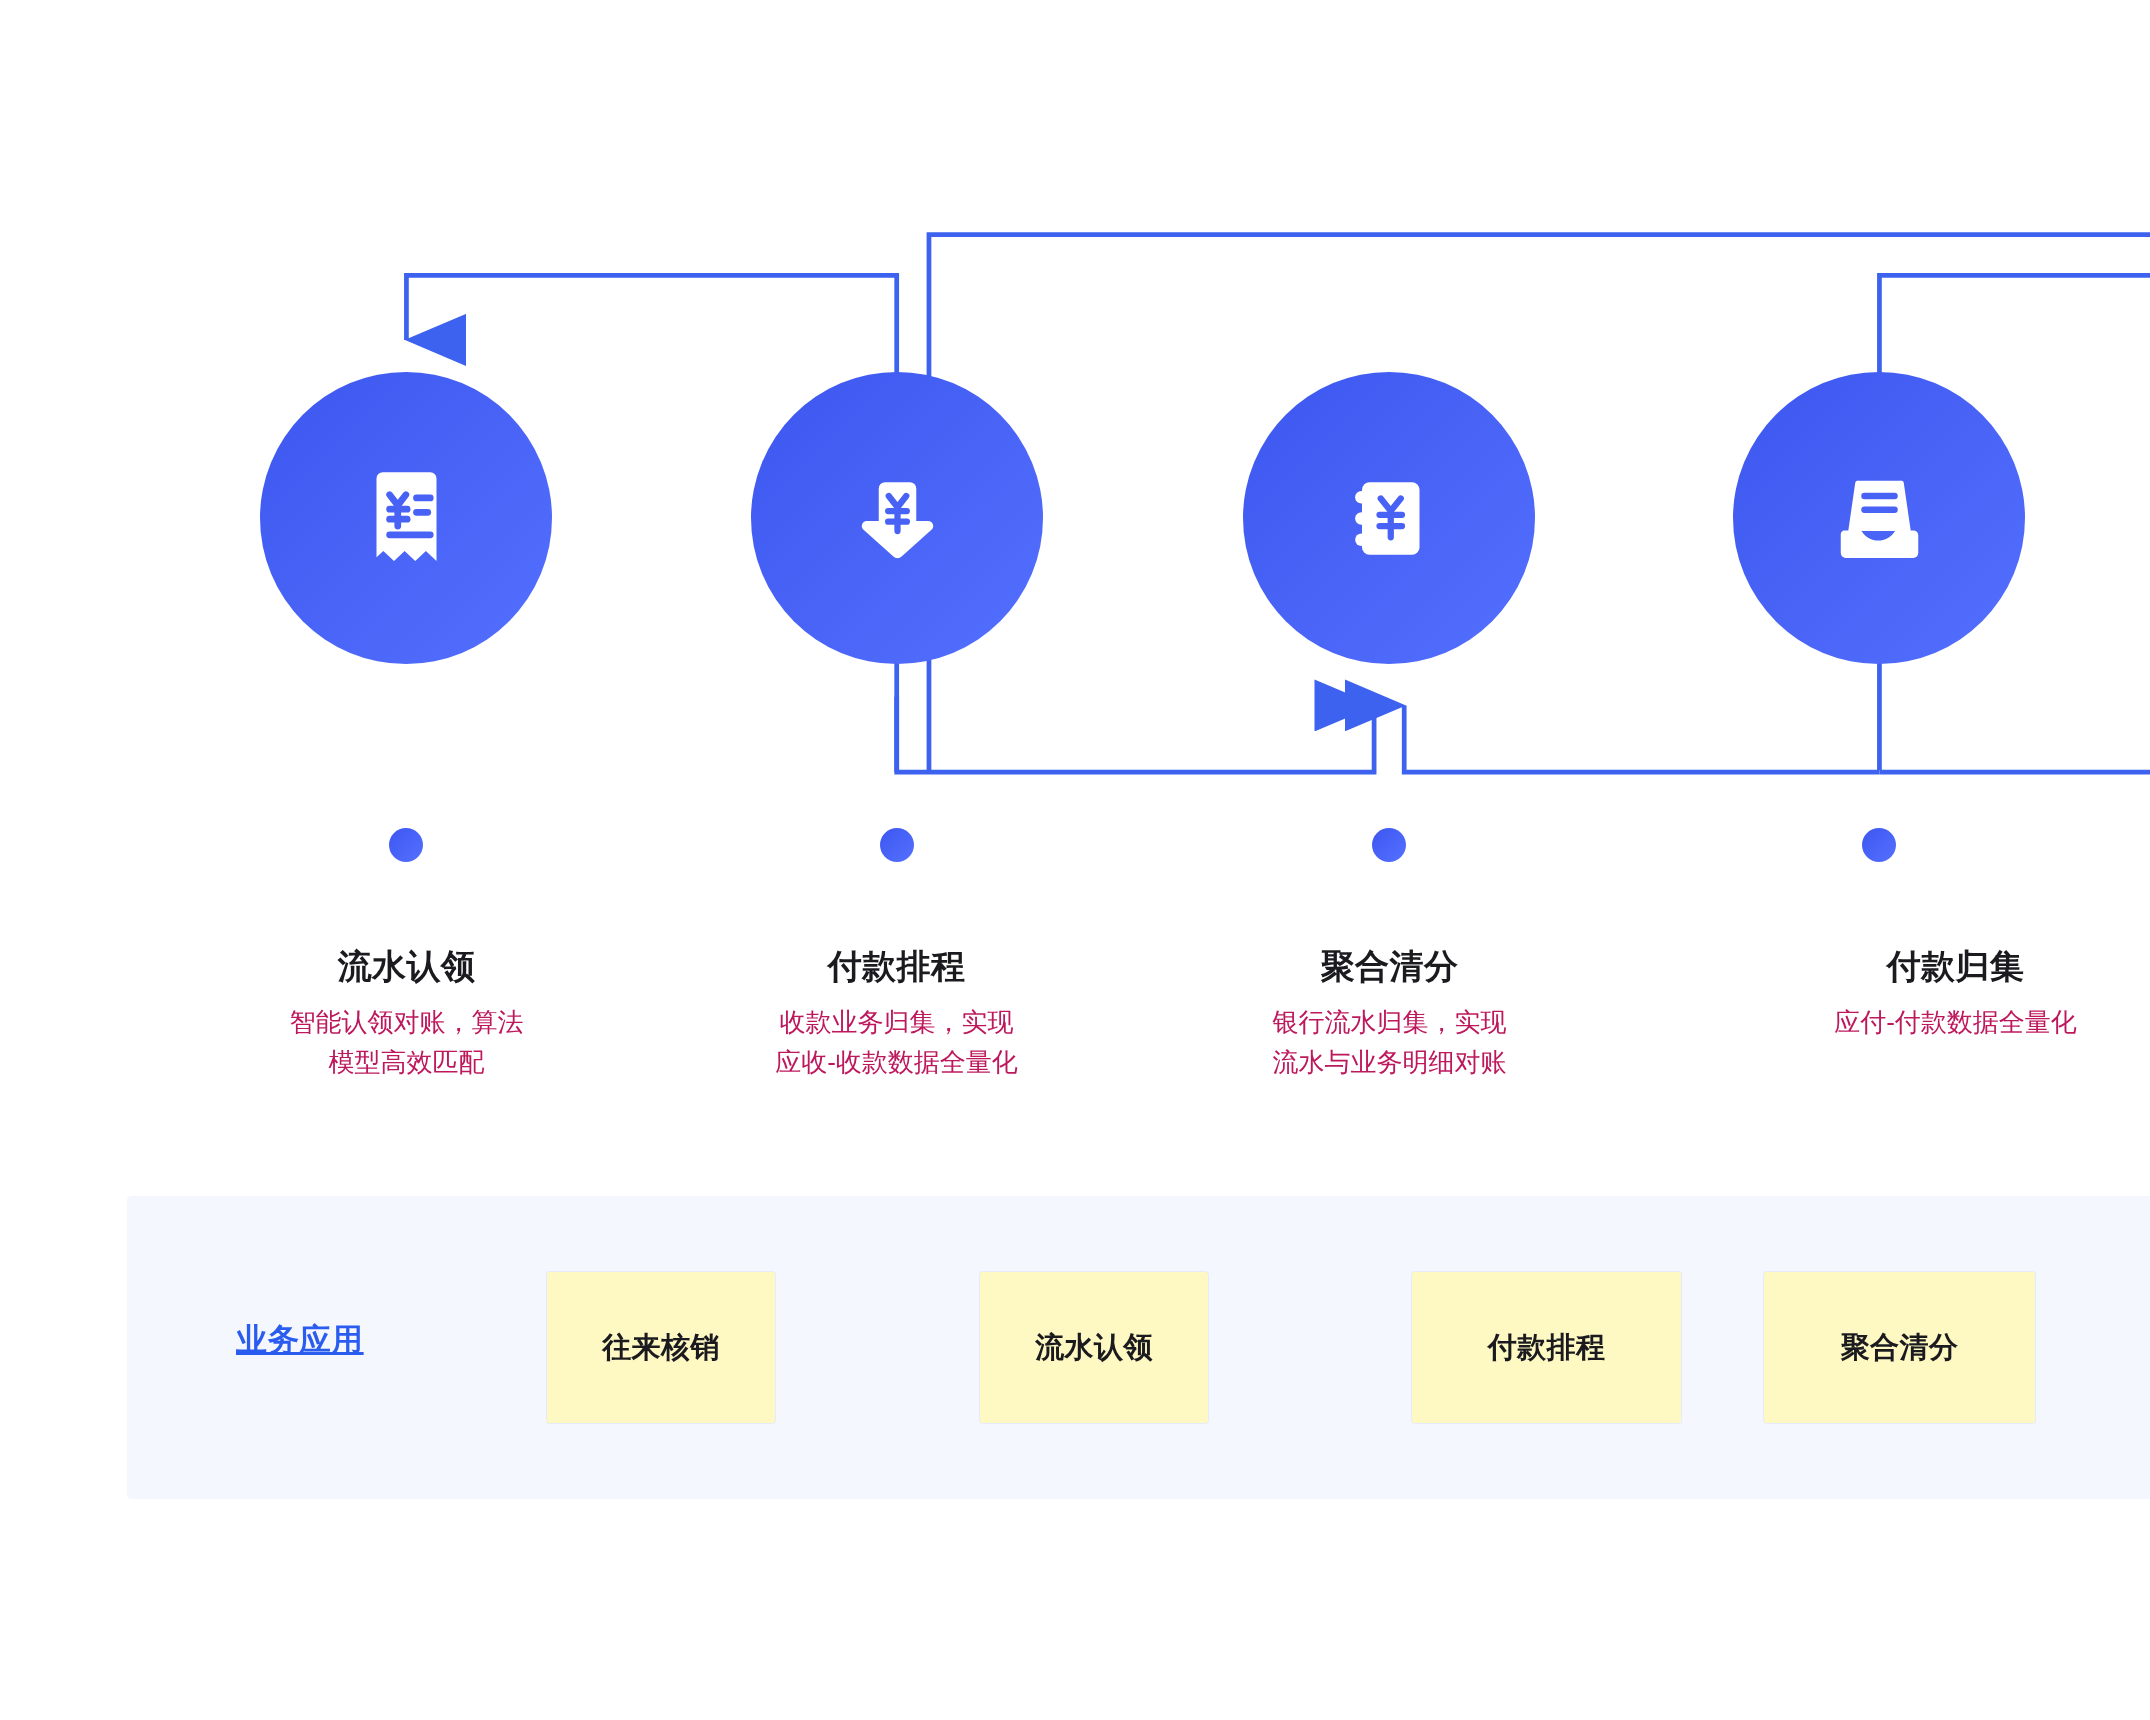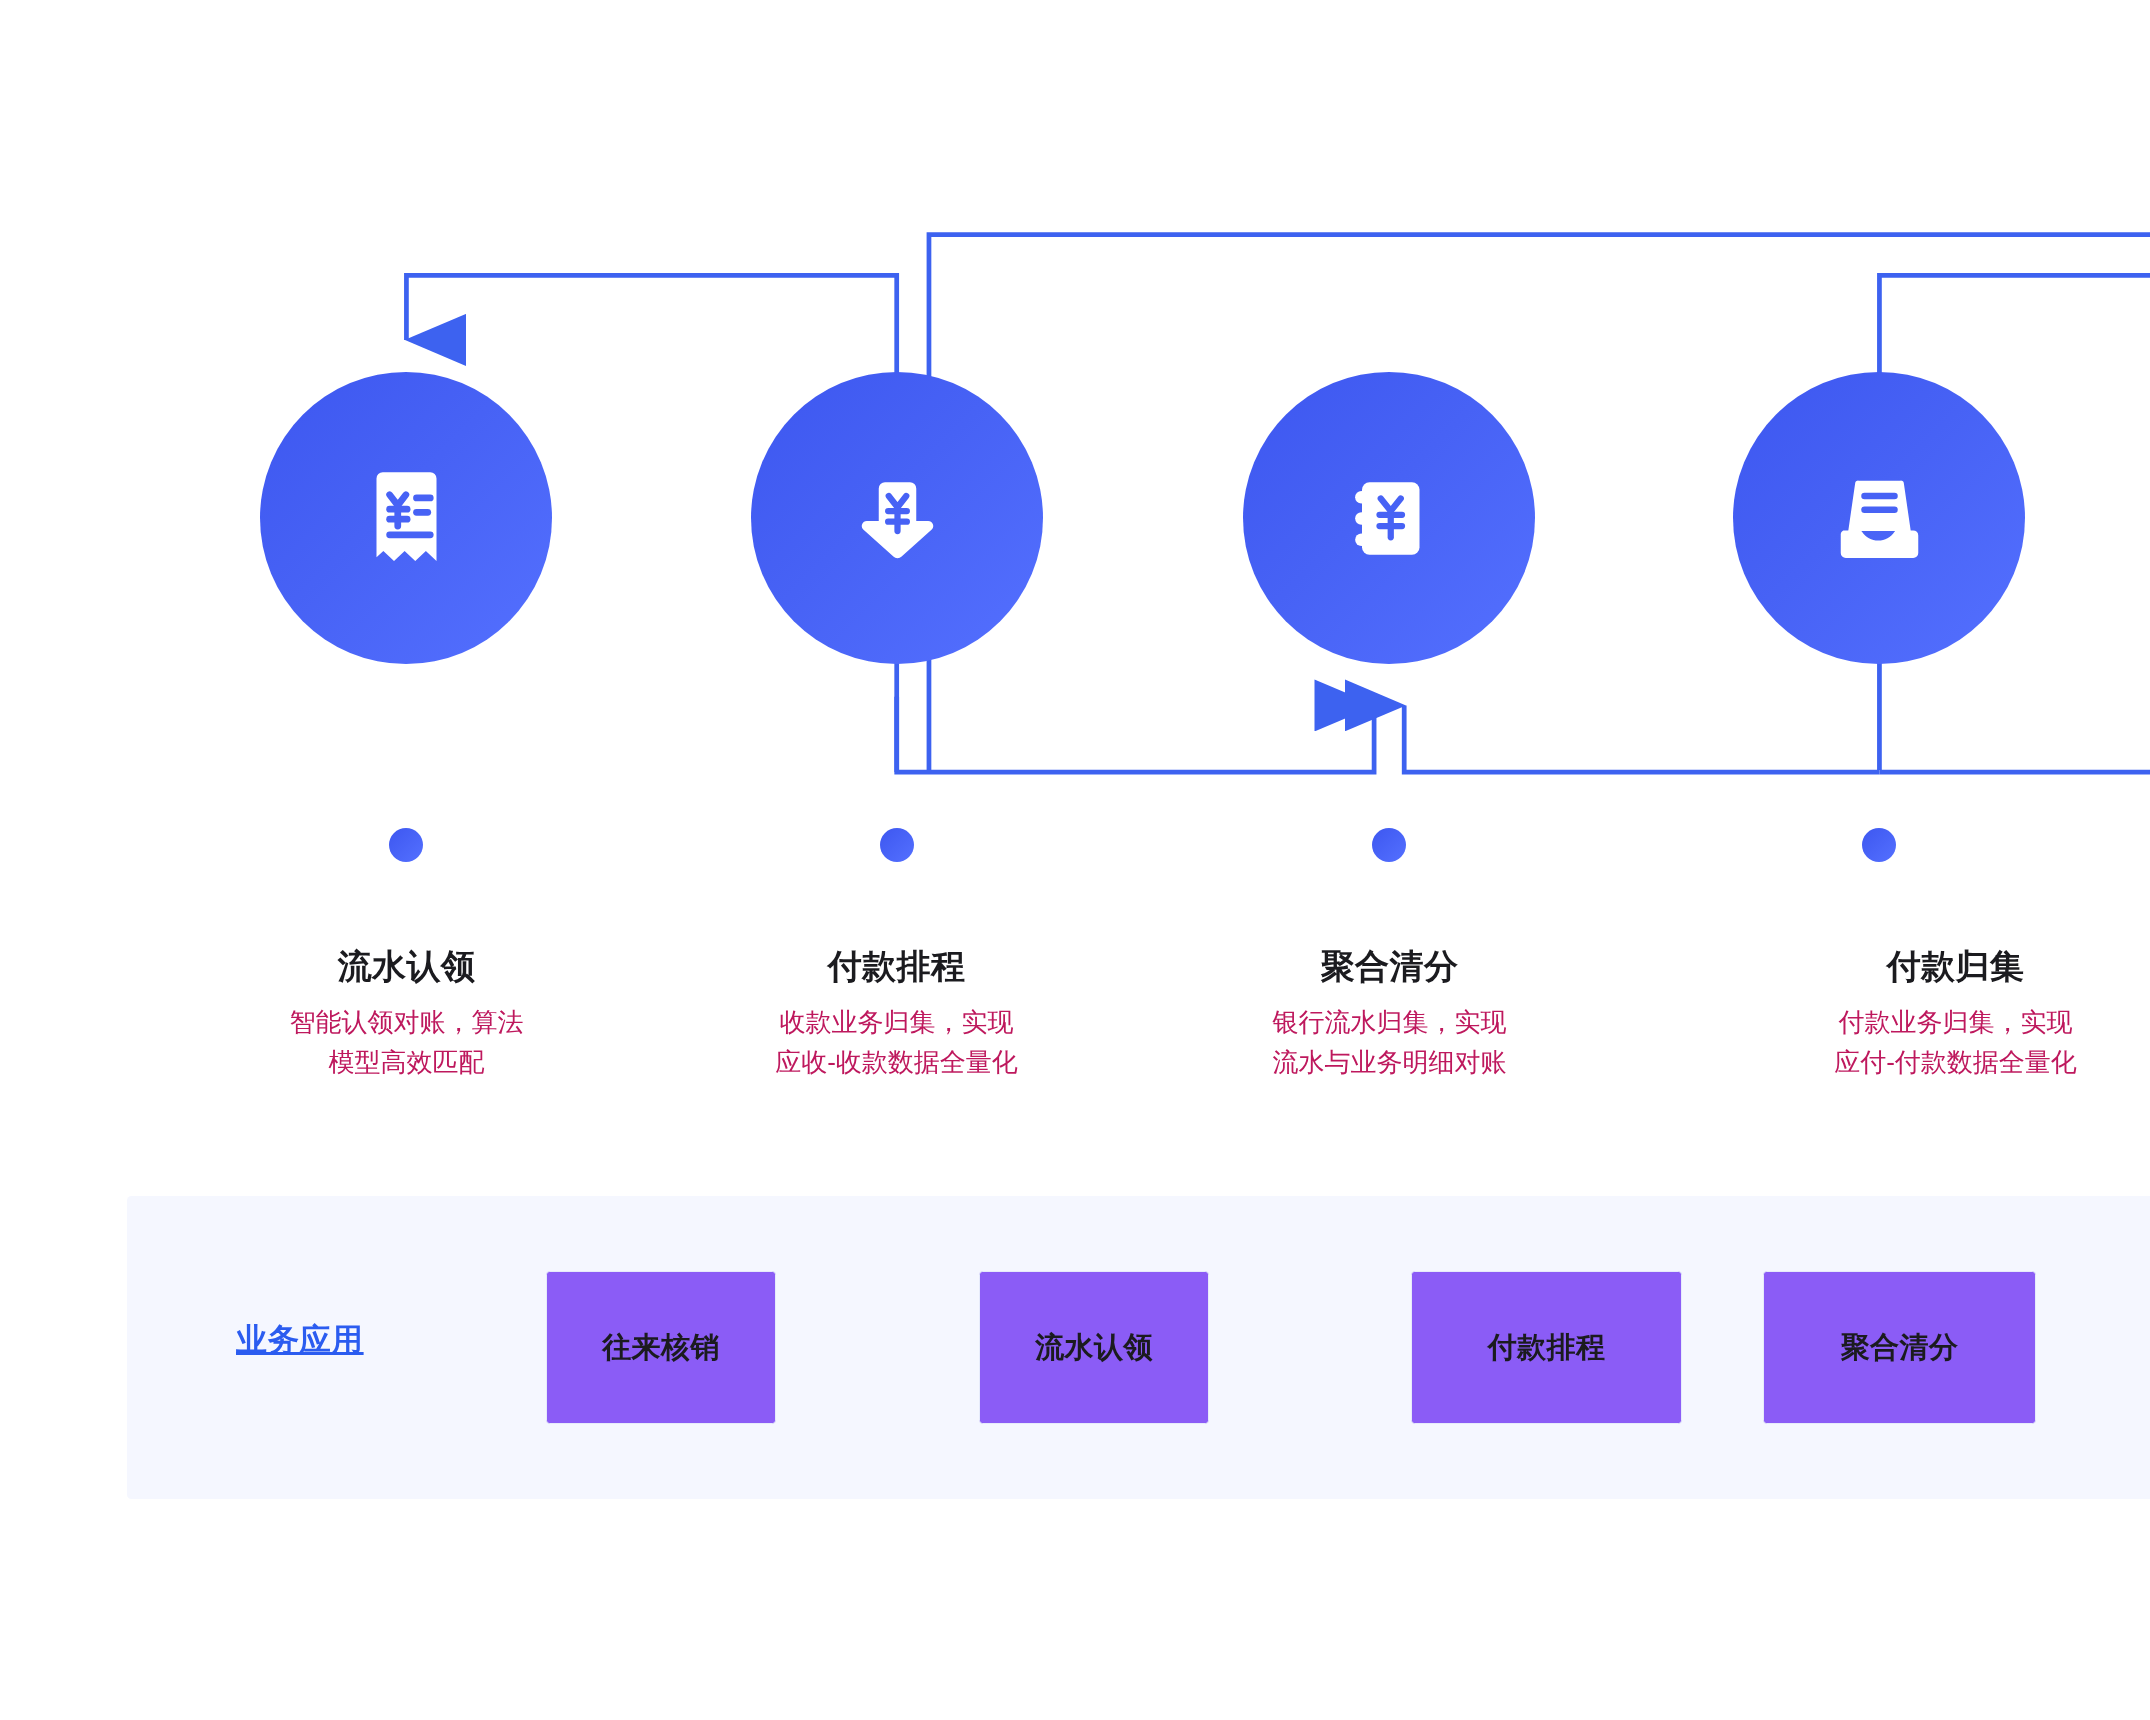--- a/index.html
+++ b/index.html
@@ -50,21 +50,21 @@
     background: #f5f7ff; border-radius: 4.3px;
   }
   #app-band-title {
     position: absolute; left: 109px; top: 123px;
     font-size: 31px; font-weight: 700; color: #2b5cf0; letter-spacing: 0.9px;
     white-space: nowrap;
     text-decoration: underline;
   }
   .app-card {
     position: absolute; top: 75px; height: 153px;
-    background: #8b5cf6; border: 1.3px solid #e6ebfb; border-radius: 3.4px;
+    background: #fef9c3; border: 1.3px solid #e6ebfb; border-radius: 3.4px;
     display: flex; align-items: center; justify-content: center;
   }
   .app-card-label {
     font-size: 29px; font-weight: 700; color: #1b1b1f; letter-spacing: 0.4px;
     white-space: nowrap;
   }
 </style>
 </head>
 <body>
 
@@ -188,21 +188,20 @@
     <div class="label-title">聚合清分</div>
     <div class="label-desc">
       <span>银行流水归集，实现</span>
       <span>流水与业务明细对账</span>
     </div>
   </div>
 
   <div class="label-block" style="left:1762px;">
     <div class="label-title">付款归集</div>
     <div class="label-desc">
-      <span>付款业务归集，实现</span>
       <span>应付-付款数据全量化</span>
     </div>
   </div>
 
   <div id="app-band">
     <div id="app-band-title">业务应用</div>
 
     <div class="app-card" style="left:419px;  width:230px;">
       <span class="app-card-label">往来核销</span>
     </div>

